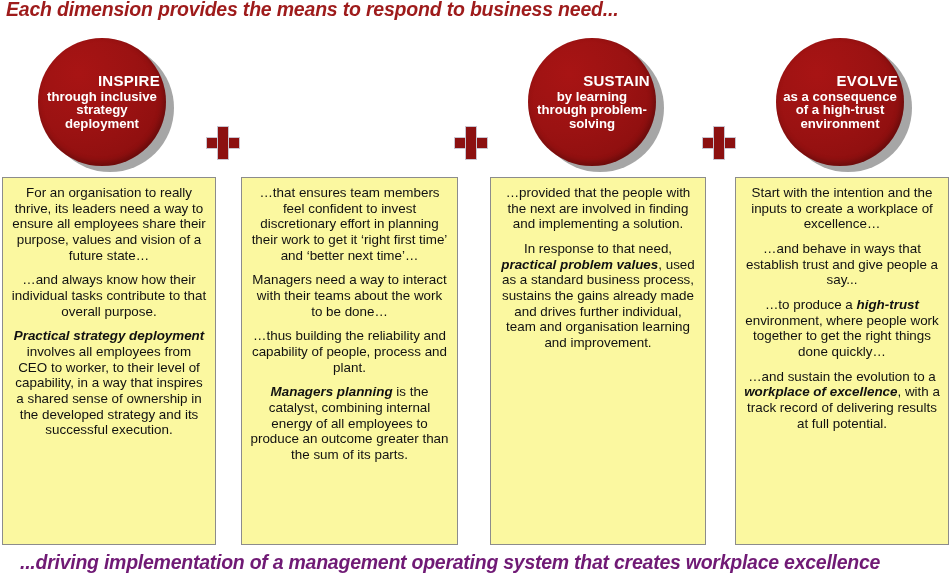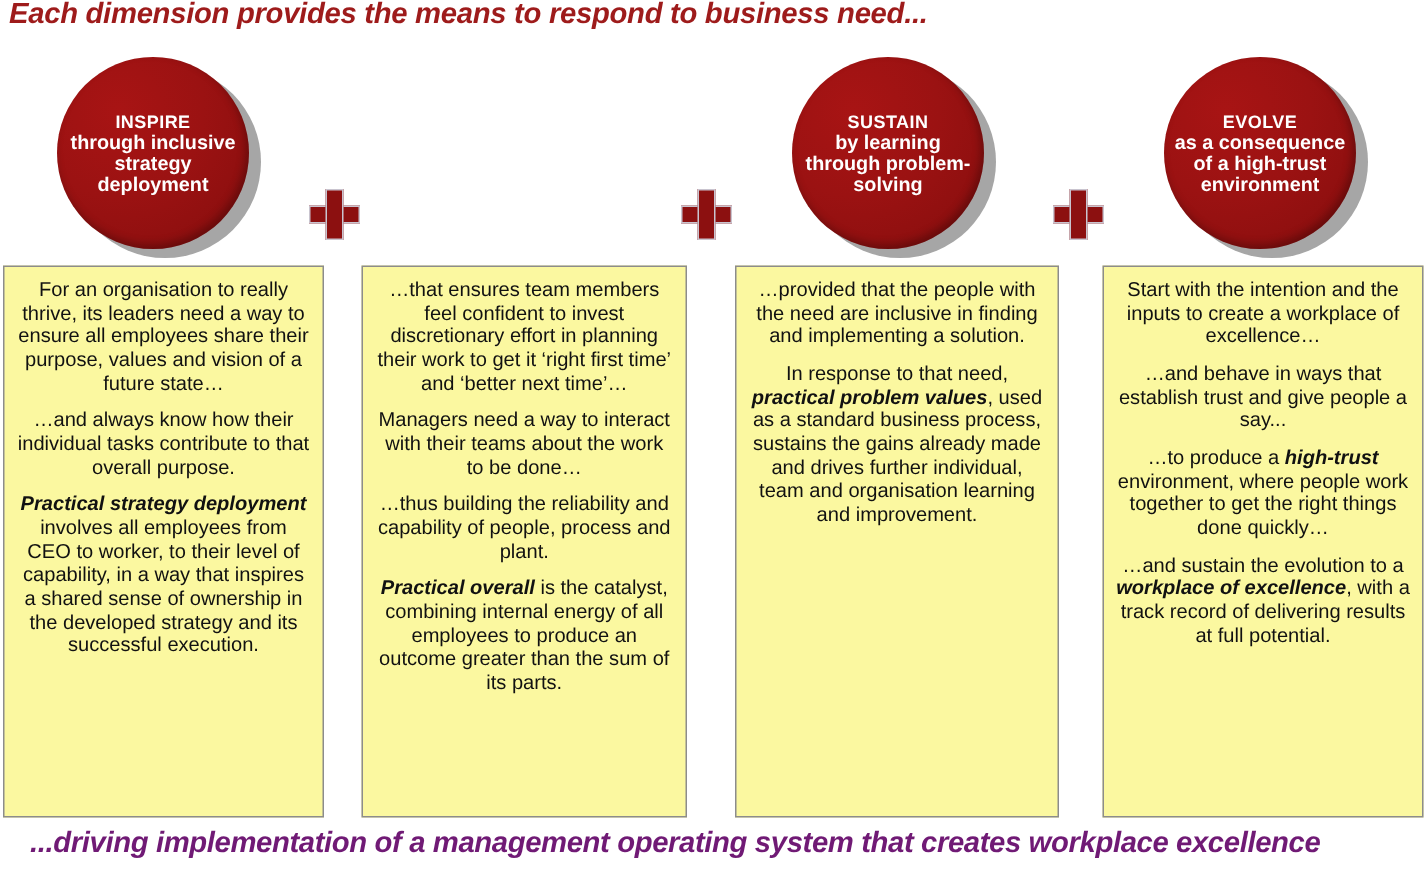--- a/index.html
+++ b/index.html
@@ -43,22 +43,23 @@
     box-shadow:inset -2px -3px 6px rgba(0,0,0,.28);
     display:flex;align-items:center;justify-content:center;
     box-sizing:border-box;
     padding:4px 6px;
   }
   .node .disc-inner{
     text-align:center;color:#ffffff;
     line-height:1.04;
   }
   .node .title{
-    display:block;font-weight:700;font-size:12px;letter-spacing:.3px;
+    display:block;font-weight:700;font-size:15px;letter-spacing:.3px;
     margin-bottom:1px;
+    text-align:right;
   }
   .node .sub{
     display:block;font-weight:700;font-size:13.2px;
   }
 
   
   .plus{
     position:absolute;top:88px;
     width:34px;height:34px;
   }
@@ -157,25 +158,25 @@
   <div class="panel" style="left:2px;width:214px;height:368px;">
       <p>For an organisation to really thrive, its leaders need a way to ensure all employees share their purpose, values and vision of a future state…</p>
       <p>…and always know how their individual tasks contribute to that overall purpose.</p>
       <p><b>Practical strategy deployment</b> involves all employees from CEO to worker, to their level of capability, in a way that inspires a shared sense of ownership in the developed strategy and its successful execution.</p>
     </div>
 
   <div class="panel" style="left:241px;width:217px;height:368px;">
       <p>…that ensures team members feel confident to invest discretionary effort in planning their work to get it ‘right first time’ and ‘better next time’…</p>
       <p>Managers need a way to interact with their teams about the work to be done…</p>
       <p>…thus building the reliability and capability of people, process and plant.</p>
-      <p><b>Practical overall</b> is the catalyst, combining internal energy of all employees to produce an outcome greater than the sum of its parts.</p>
+      <p><b>Managers planning</b> is the catalyst, combining internal energy of all employees to produce an outcome greater than the sum of its parts.</p>
     </div>
 
   <div class="panel" style="left:490px;width:216px;height:368px;">
-      <p>…provided that the people with the need are inclusive in finding and implementing a solution.</p>
+      <p>…provided that the people with the next are involved in finding and implementing a solution.</p>
       <p>In response to that need, <b>practical problem values</b>, used as a standard business process, sustains the gains already made and drives further individual, team and organisation learning and improvement.</p>
     </div>
 
   <div class="panel" style="left:735px;width:214px;height:368px;">
       <p>Start with the intention and the inputs to create a workplace of excellence…</p>
       <p>…and behave in ways that establish trust and give people a say...</p>
       <p>…to produce a <b>high-trust</b> environment, where people work together to get the right things done quickly…</p>
       <p>…and sustain the evolution to a <b>workplace of excellence</b>, with a track record of delivering results at full potential.</p>
     </div>
 

